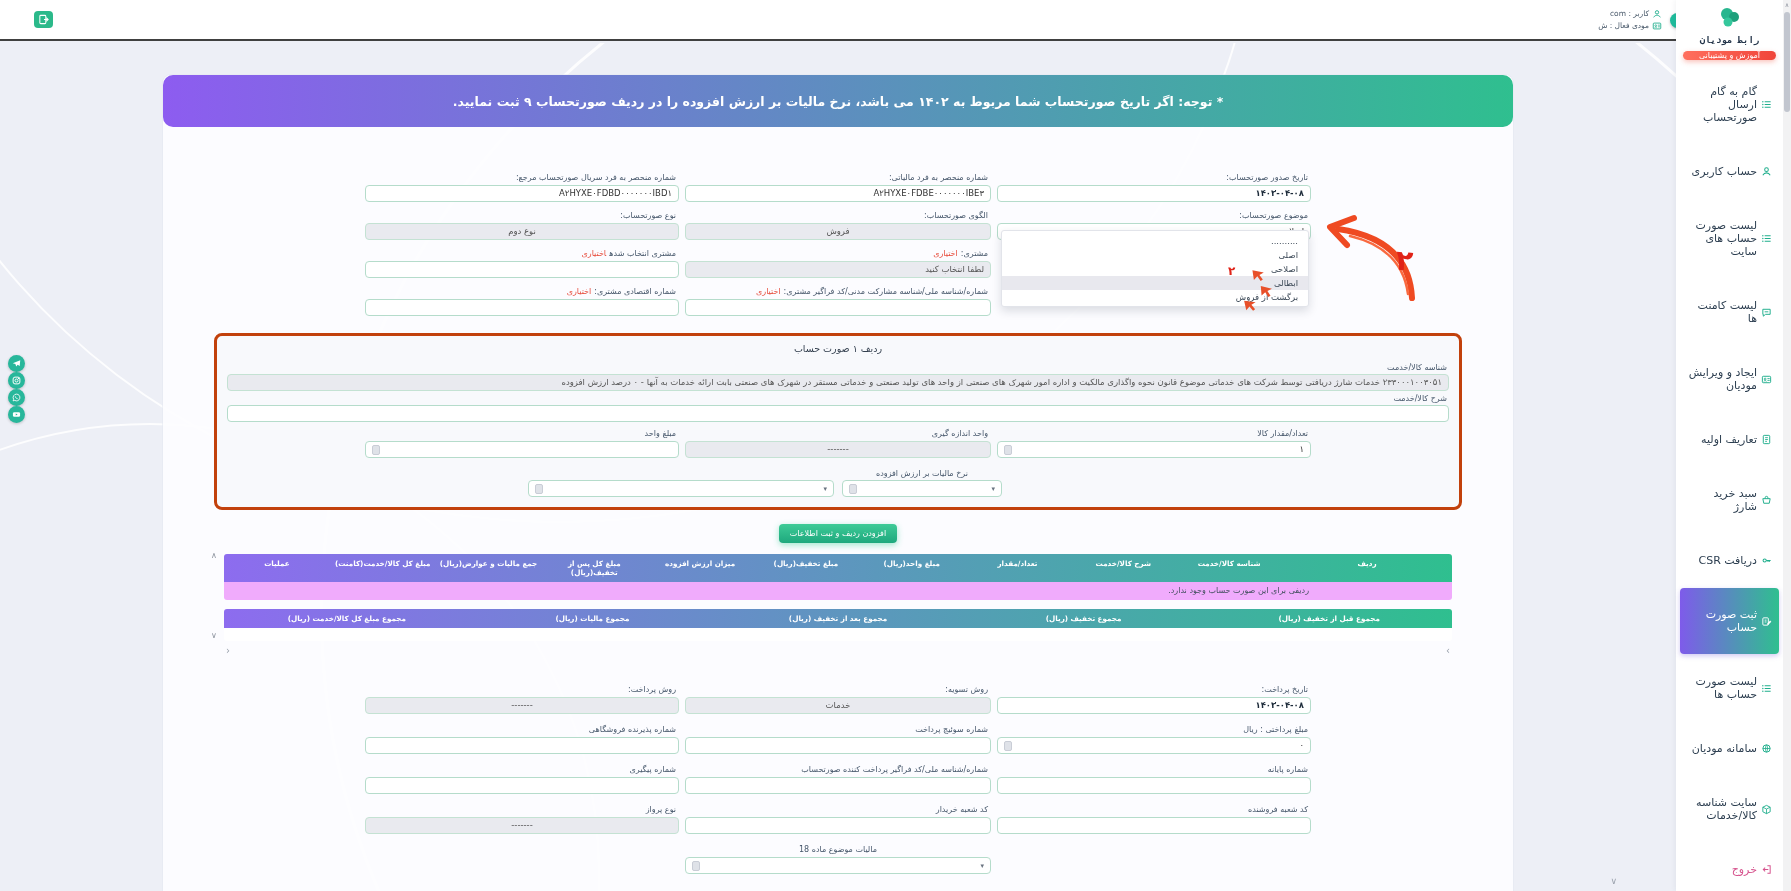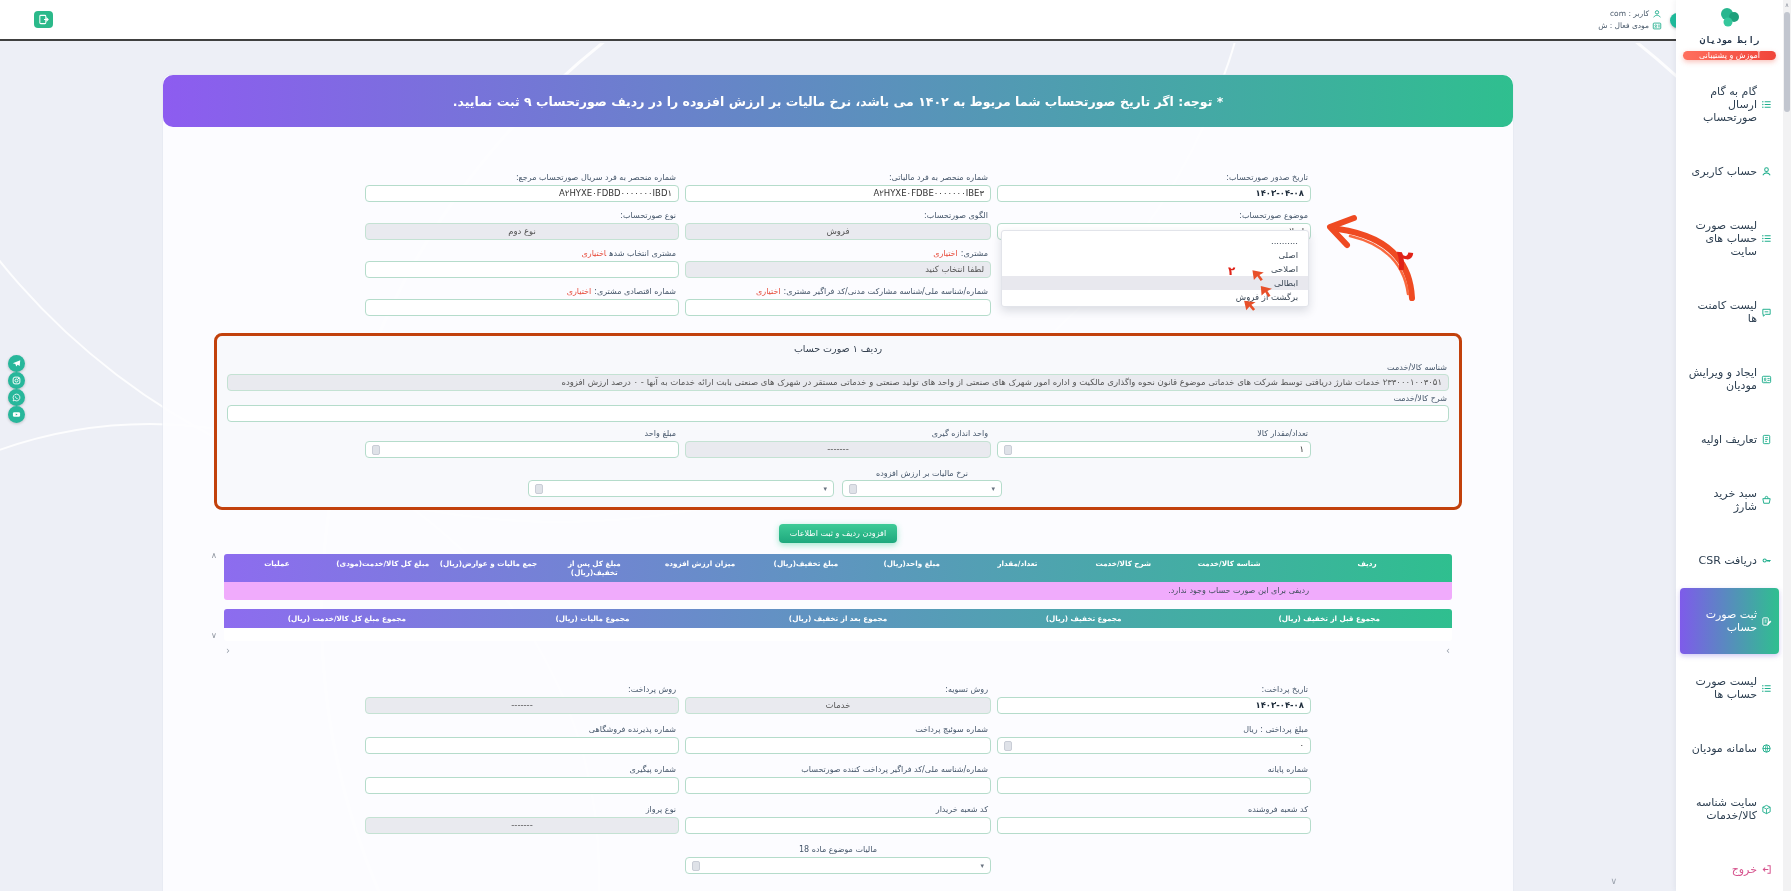--- a/index.html
+++ b/index.html
@@ -556,21 +556,21 @@
 
       <div class="th">ردیف</div>
           <div class="th">شناسه کالا/خدمت</div>
           <div class="th">شرح کالا/خدمت</div>
           <div class="th">تعداد/مقدار</div>
           <div class="th">مبلغ واحد(ریال)</div>
           <div class="th">مبلغ تخفیف(ریال)</div>
           <div class="th">میزان ارزش افزوده</div>
           <div class="th">مبلغ کل پس از تخفیف(ریال)</div>
           <div class="th">جمع مالیات و عوارض(ریال)</div>
-          <div class="th">مبلغ کل کالا/خدمت(مودی)</div>
+          <div class="th">مبلغ کل کالا/خدمت(کامنت)</div>
           <div class="th">عملیات</div>
         </div>
       <div class="trow-msg">ردیفی برای این صورت حساب وجود ندارد.</div>
 
       <div class="thead t2">
 
       <div class="th">مجموع قبل از تخفیف (ریال)</div>
           <div class="th">مجموع تخفیف (ریال)</div>
           <div class="th">مجموع بعد از تخفیف (ریال)</div>
           <div class="th">مجموع مالیات (ریال)</div>

